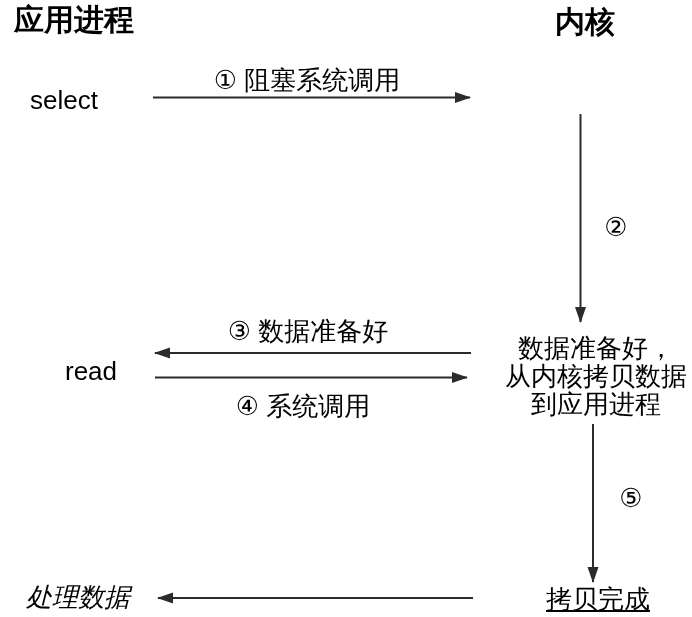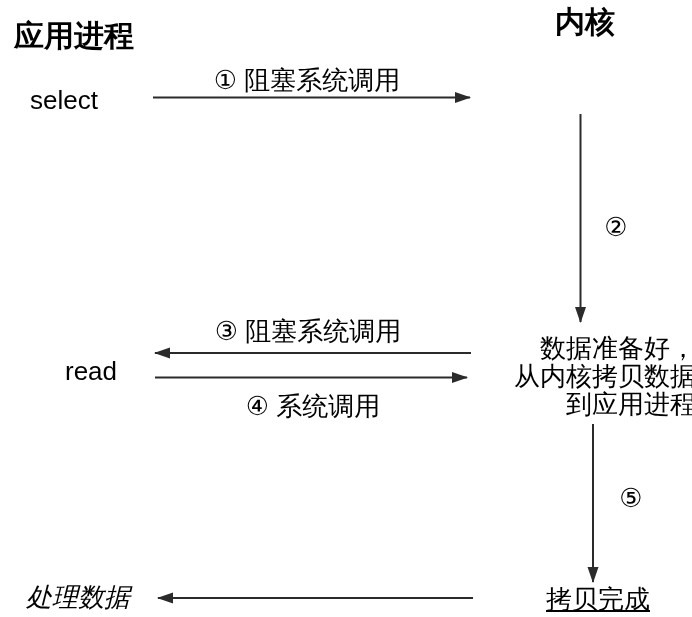--- a/index.html
+++ b/index.html
@@ -25,21 +25,21 @@
   }
   .lbl {
     position: absolute;
     font-size: 26px;
     line-height: 28px;
     color: #000000;
     white-space: nowrap;
   }
   .centered {
     transform: translateX(-50%);
-    text-align: right;
+    text-align: center;
   }
   .col-title {
     position: absolute;
     font-size: 30px;
     line-height: 32px;
     font-weight: bold;
     color: #000000;
     white-space: nowrap;
   }
   .multiline {
@@ -65,33 +65,33 @@
 
     <line x1="471" y1="353" x2="155" y2="353" stroke="#2b2b2b" stroke-width="2" marker-end="url(#ah)"></line>
 
     <line x1="155" y1="377.5" x2="467" y2="377.5" stroke="#2b2b2b" stroke-width="2" marker-end="url(#ah)"></line>
 
     <line x1="593" y1="424" x2="593" y2="582" stroke="#2b2b2b" stroke-width="2" marker-end="url(#ah)"></line>
 
     <line x1="473" y1="598" x2="158" y2="598" stroke="#2b2b2b" stroke-width="2" marker-end="url(#ah)"></line>
   </svg>
 
-  <div class="col-title" style="left:14px; top:20px;font-family:Liberation Serif, serif;">应用进程</div>
+  <div class="col-title" style="left:14px; top:4px;font-family:Liberation Serif, serif;">应用进程</div>
   <div class="col-title centered" style="left:585px; top:6px;">内核</div>
 
   <div class="lbl centered" style="left:64px; top:86px;">select</div>
   <div class="lbl centered" style="left:91px; top:357px;">read</div>
   <div class="lbl" style="left:26px; top:583px;font-style:italic;">处理数据</div>
 
   <div class="lbl centered multiline" style="left:596px; top:334px;">
     <div>数据准备好，</div>
     <div>从内核拷贝数据</div>
     <div>到应用进程</div>
   </div>
   <div class="lbl centered" style="left:598px; top:585px;text-decoration:underline;">拷贝完成</div>
 
   <div class="lbl centered" style="left:307px; top:66px;">① 阻塞系统调用</div>
   <div class="lbl centered" style="left:616px; top:213px;">②</div>
-  <div class="lbl centered" style="left:308px; top:317px;">③ 阻塞系统调用</div>
-  <div class="lbl centered" style="left:313px; top:392px;">④ 系统调用</div>
+  <div class="lbl centered" style="left:308px; top:317px;">③ 数据准备好</div>
+  <div class="lbl centered" style="left:303px; top:392px;">④ 系统调用</div>
   <div class="lbl centered" style="left:631px; top:484px;">⑤</div>
 
 </div>
 
 </body></html>

